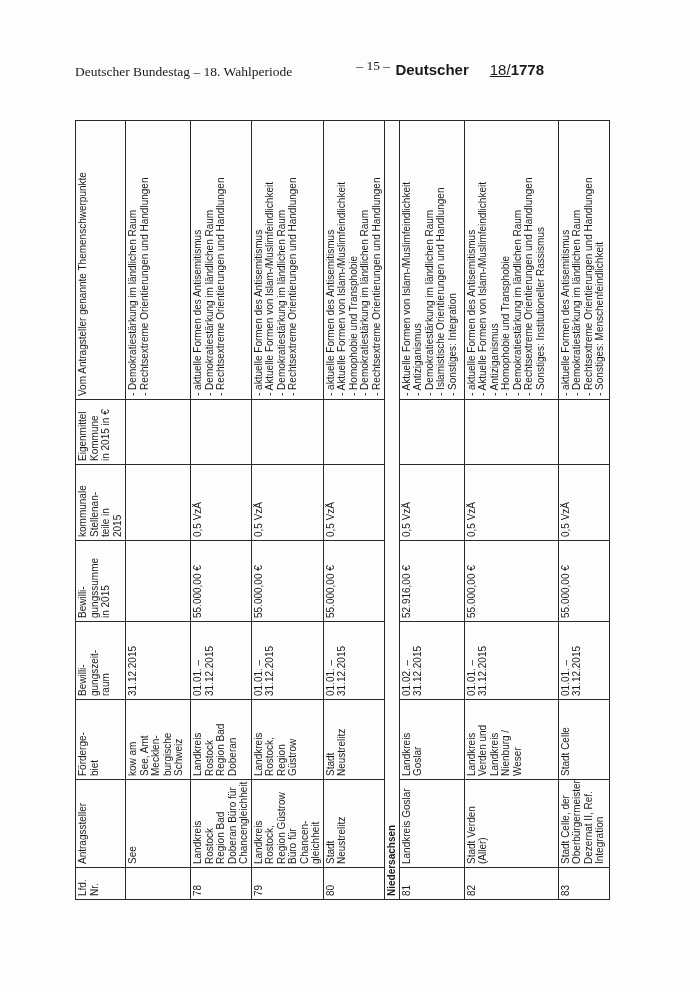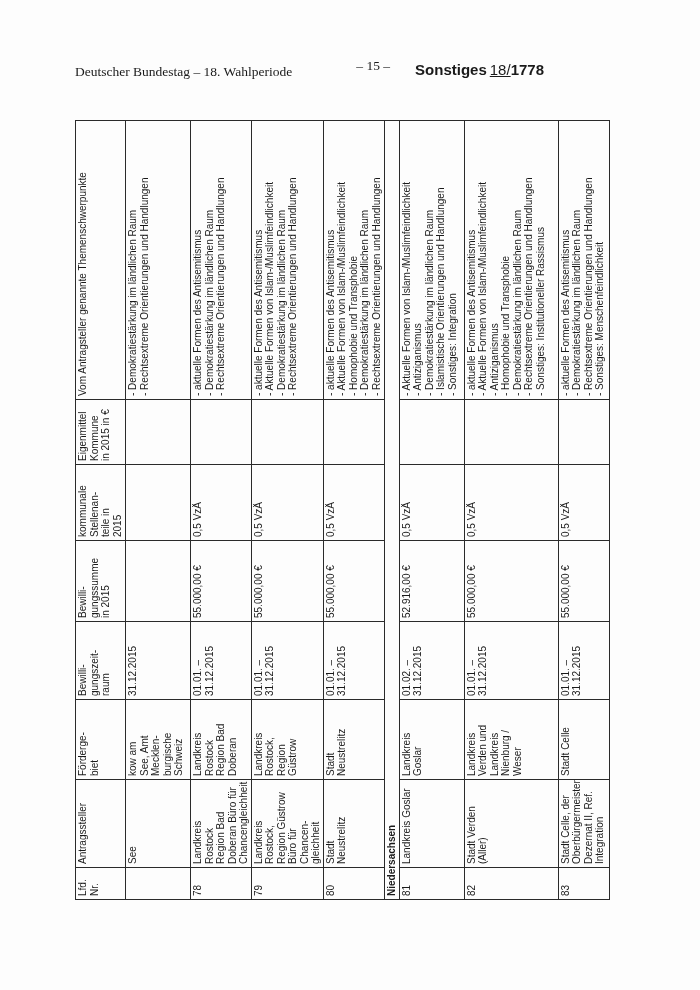--- a/index.html
+++ b/index.html
@@ -13,21 +13,21 @@
     font-family:"Liberation Serif",serif;font-size:13.5px;white-space:nowrap;
   }
   .ph-center{
     position:absolute;left:310px;top:58px;width:80px;text-align:right;
     font-family:"Liberation Serif",serif;font-size:13.5px;white-space:nowrap;
   }
   .ph-right{
     position:absolute;right:72px;top:61px;font-size:15px;white-space:nowrap;
   }
   .ph-right .b{font-weight:bold;}
-  .ph-right .sp{margin-left:3px;text-decoration:underline;}
+  .ph-right .sp{margin-left:21px;text-decoration:underline;}
 
   
   .rot-wrap{position:absolute;left:75px;top:121px;width:503px;height:779px;}
   .rot-inner{
     width:779px;height:503px;
     transform-origin:0 0;
     transform:translateY(779px) rotate(-90deg);
   }
   table.doc{
     border-collapse:collapse;table-layout:fixed;width:779px;
@@ -53,21 +53,21 @@
   tr.section td{
     font-weight:bold;line-height:12px;padding:1px 3px;white-space:nowrap;
   }
 </style>
 </head>
 <body>
 
 <div class="page-header">
   <span class="ph-left">Deutscher Bundestag – 18. Wahlperiode</span>
   <span class="ph-center">– 15 –</span>
-  <span class="ph-right"><span class="b">Sonstiges</span><span class="sp">18/</span><span class="b">1778</span></span>
+  <span class="ph-right"><span class="b">Deutscher</span><span class="sp">18/</span><span class="b">1778</span></span>
 </div>
 
 <div class="rot-wrap">
   <div class="rot-inner">
     <table class="doc">
       <colgroup>
         <col style="width:32px">
           <col style="width:88px">
           <col style="width:80px">
         <col style="width:78px">

